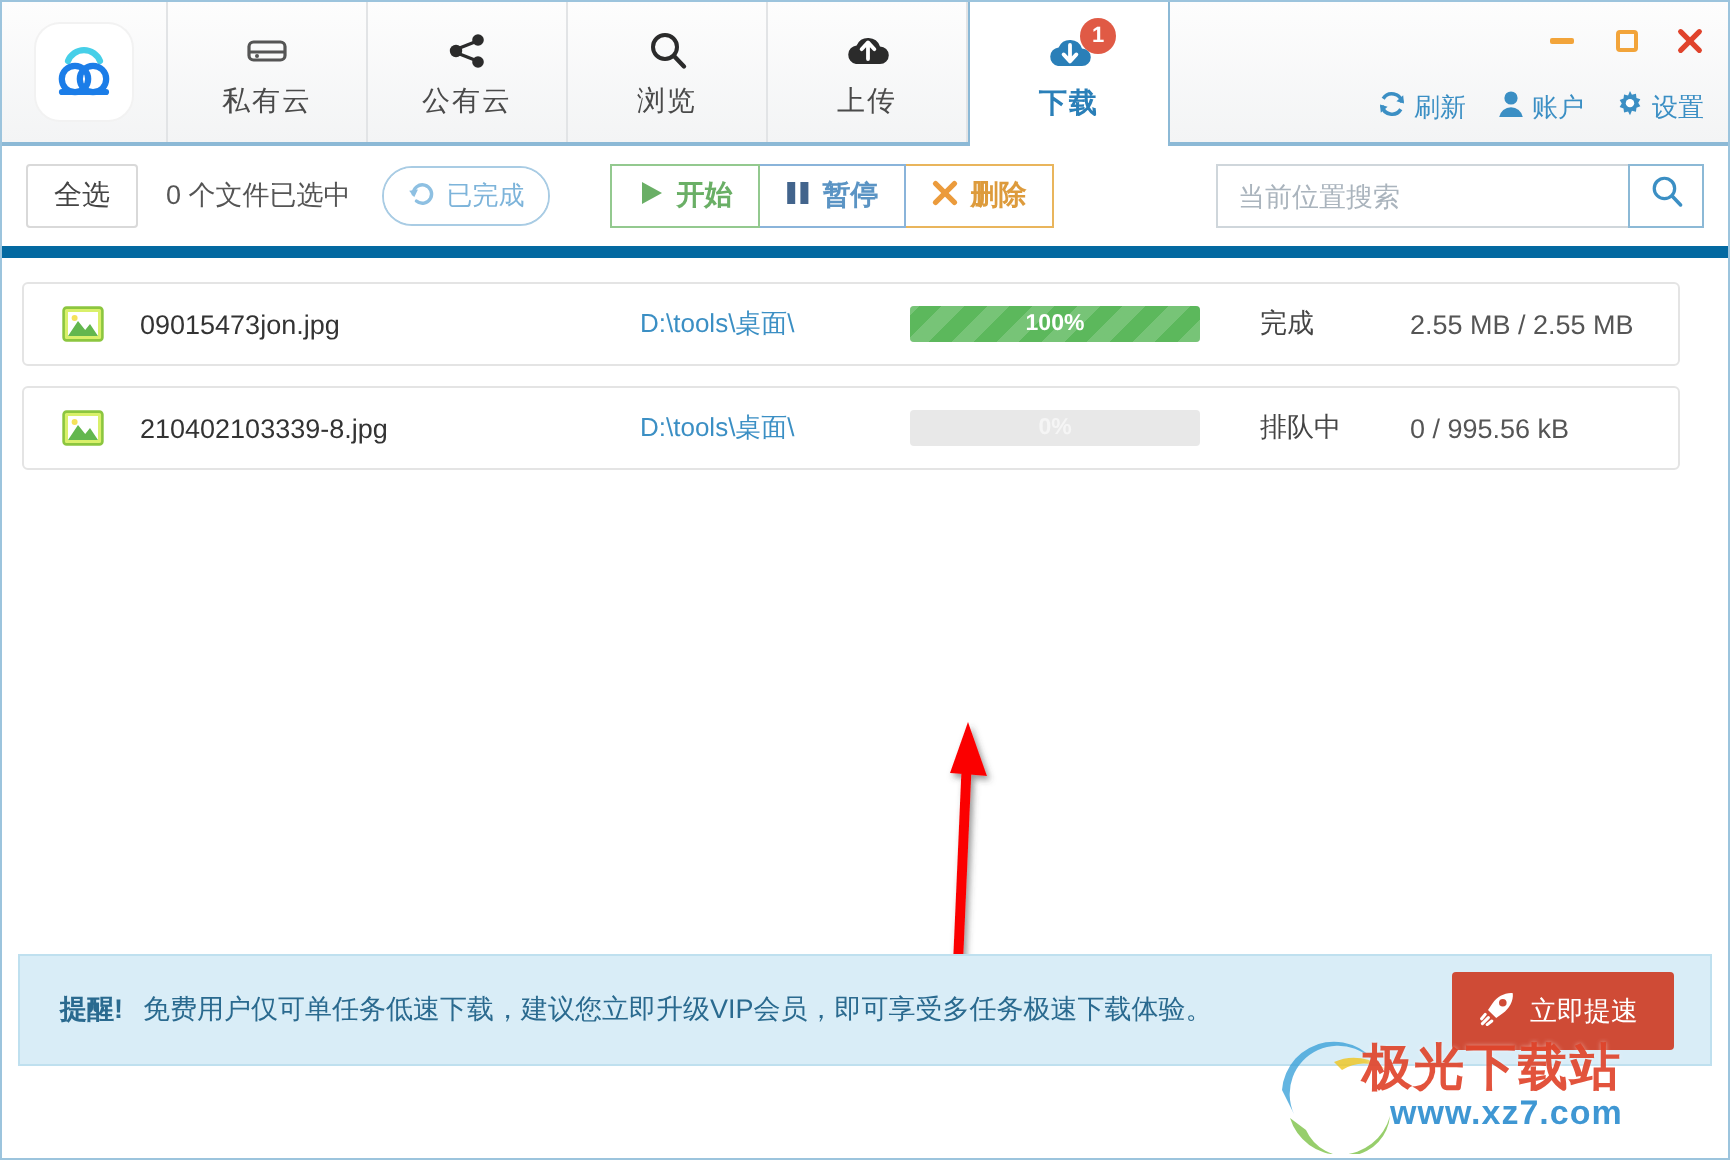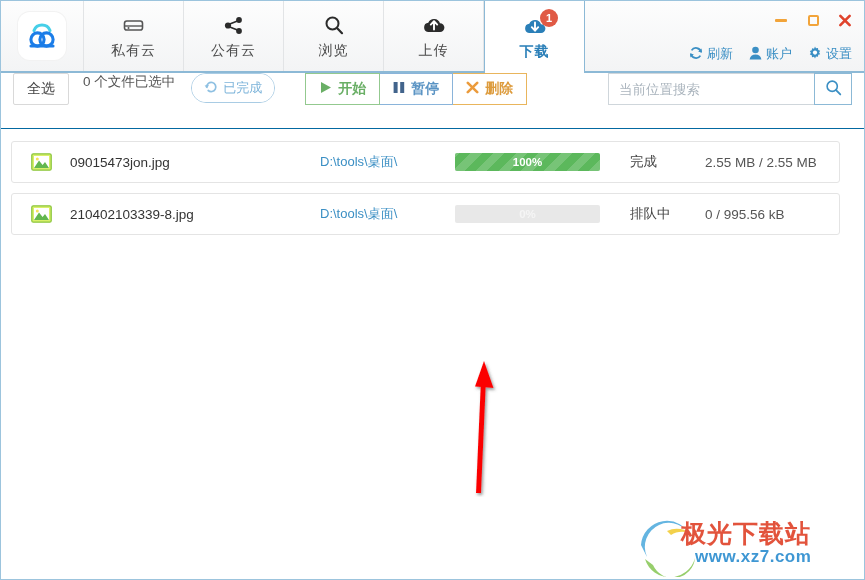--- a/index.html
+++ b/index.html
@@ -93,33 +93,33 @@
   }
   .wc { width: 14px; height: 14px; display:flex; align-items:center; justify-content:center; cursor: default; }
   .wc-min { width: 12px; height: 3px; background: #f2a43a; border-radius: 1px; }
   .wc-max { width: 11px; height: 11px; border: 2px solid #f2a43a; border-radius: 2px; box-sizing: border-box; }
   .topactions {
     position: absolute;
     bottom: 8px; right: 12px;
     display: flex; align-items: center; gap: 16px;
   }
   .topaction {
-    display: flex; align-items: flex-end; gap: 4px;
+    display: flex; align-items: flex-start; gap: 4px;
     color: #3b8fc4;
     font-size: 13px;
     cursor: default;
   }
 
   
   .toolbar {
     height: 56px;
     background: #ffffff;
-    border-bottom: 1px solid #0369a1;
-    display: flex;
-    align-items: flex-start;
+    border-bottom: 6px solid #0369a1;
+    display: flex;
+    align-items: center;
     padding: 0 12px;
     box-sizing: border-box;
   }
   .btn-selectall {
     border: 1px solid #d9d9d9;
     background: #fff;
     color: #444;
     font-size: 14px;
     padding: 6px 13px;
     border-radius: 2px;
@@ -566,20 +566,34 @@
           </filter>
         </defs>
         <g filter="url(#arrsh)">
           <line x1="14.5" y1="136" x2="19.5" y2="22" stroke="#fb0606" stroke-width="5"></line>
           <polygon points="20,4 29.5,31 11,29.5" fill="#fb0606"></polygon>
         </g>
       </svg>
     </div>
   </div>
 
+  <div class="footer">
+    <span class="tip-label">提醒!</span>
+    <span class="tip-text">免费用户仅可单任务低速下载，建议您立即升级VIP会员，即可享受多任务极速下载体验。</span>
+    <div class="boost-btn">
+      <span>
+        <svg width="18" height="18" viewBox="0 0 18 18">
+          <path d="M16.4 1.6 C12.5 1.2 8.6 3.4 6.3 6.6 L4 10 L8.1 14 L11.4 11.6 C14.6 9.4 16.8 5.5 16.4 1.6 Z" fill="#ffffff"></path>
+          <circle cx="11.4" cy="6.4" r="1.9" fill="#cf4b36"></circle>
+          <path d="M4.2 13.8 L1.2 16.8 M5.9 15.5 L3.6 17.3 M2.6 12.2 L0.8 14.4" stroke="#ffffff" stroke-width="1.5" stroke-linecap="round"></path>
+        </svg>
+      </span>
+      <span>立即提速</span>
+    </div>
+  </div>
 
   <div class="footer-blank"></div>
 
   <div class="watermark">
     <svg width="225" height="66" viewBox="0 0 225 66" style="position:absolute;left:0;top:0;">
       <path d="M8 34 A26 26 0 0 1 58 26 A23 23 0 0 0 14 46 Z" fill="#3aa0d8" opacity=".85"></path>
       <path d="M12 48 A26 26 0 0 0 62 47 A22 22 0 0 1 20 54 Z" fill="#7ac143" opacity=".85"></path>
       <path d="M34 20 A24 24 0 0 1 60 24 A20 20 0 0 0 38 24 Z" fill="#f0c419" opacity=".85"></path>
     </svg>
     <div class="wm-top">极光下载站</div>

